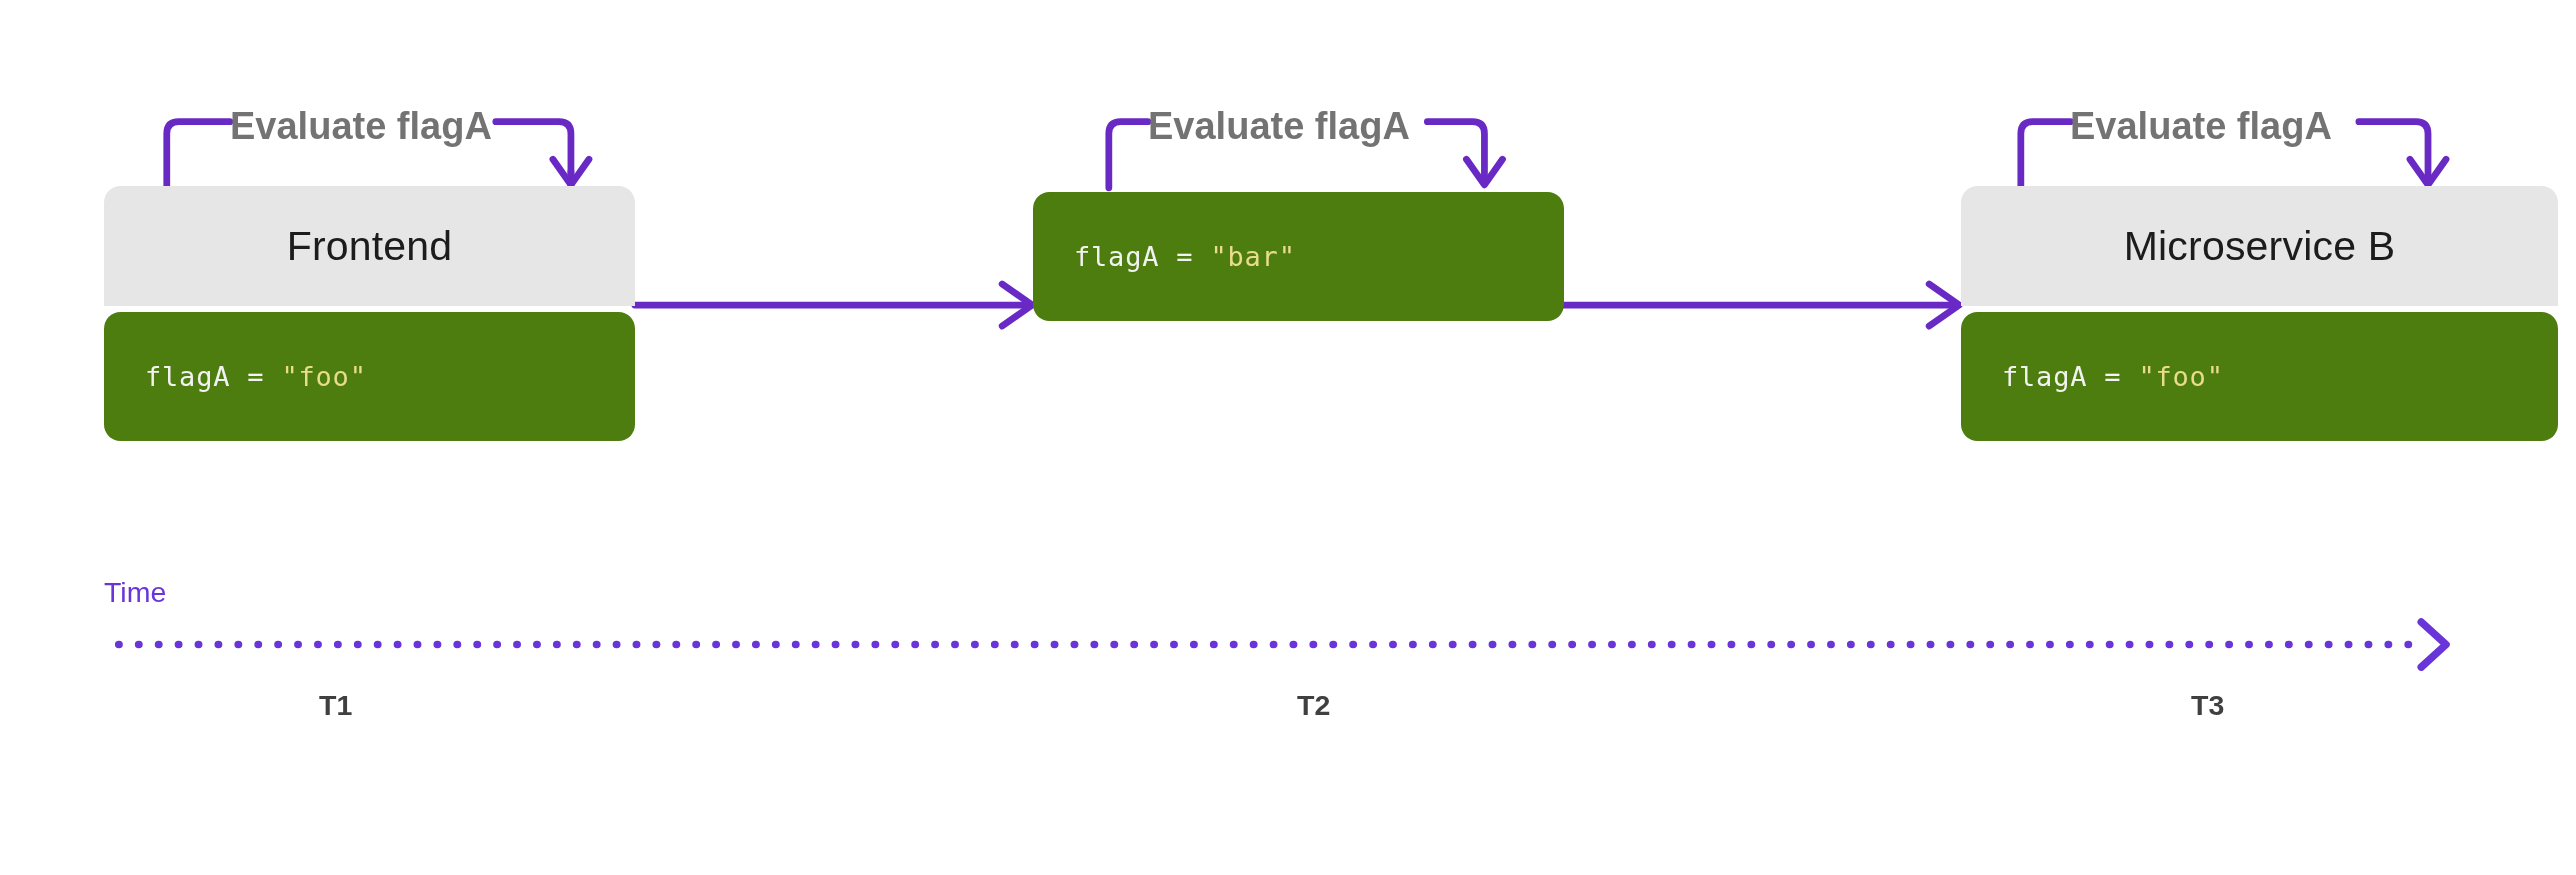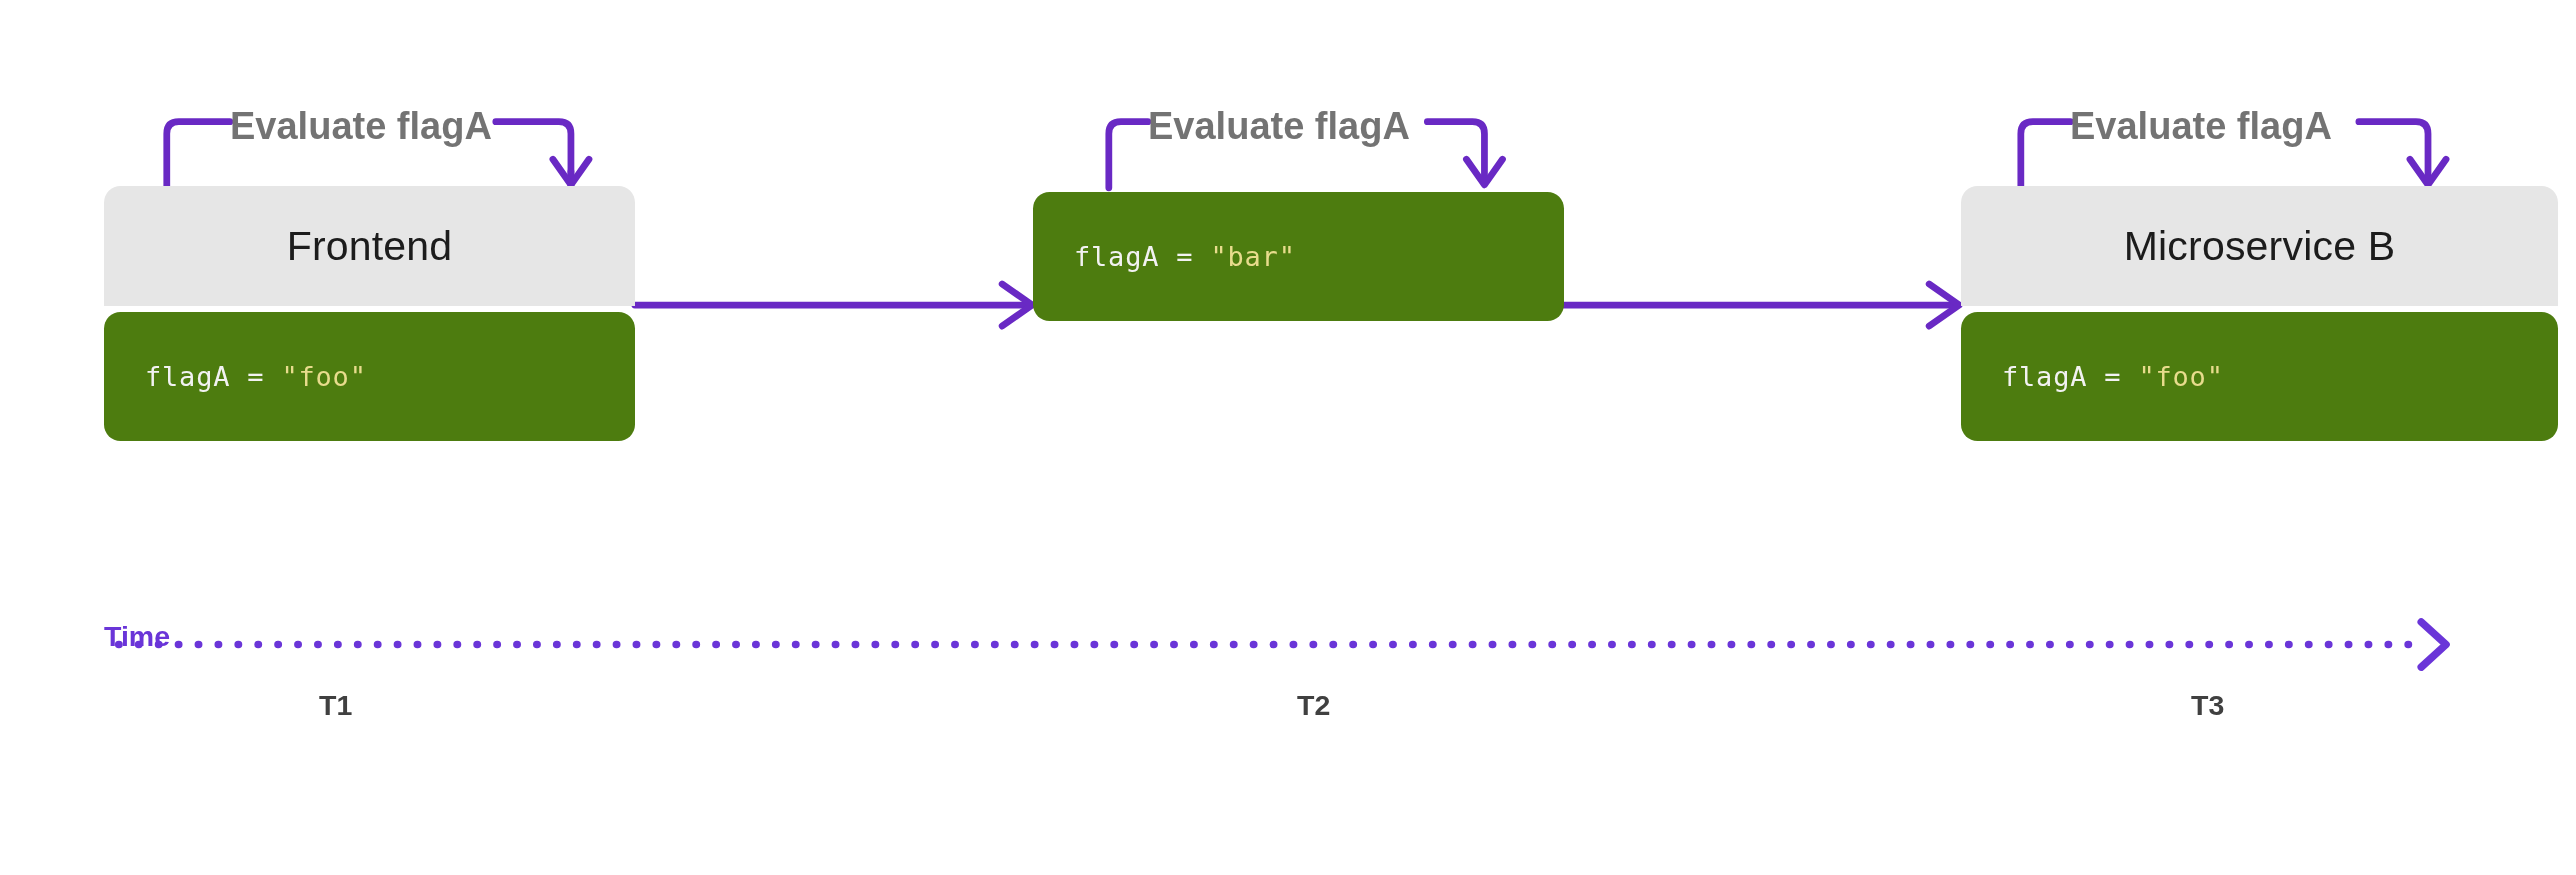--- a/index.html
+++ b/index.html
@@ -78,25 +78,24 @@
     font-weight: 700;
     color: #737373;
     white-space: nowrap;
     line-height: 1;
   }
 
   
   .time-label {
     position: absolute;
     font-size: 28.5px;
-    font-weight: 700;
+    font-weight: 400;
     color: #6a35d8;
     line-height: 1;
     white-space: nowrap;
-    margin-top: 44px;
   }
   .tick-label {
     position: absolute;
     font-size: 28.5px;
     font-weight: 700;
     color: #404040;
     line-height: 1;
     white-space: nowrap;
   }
 </style>

